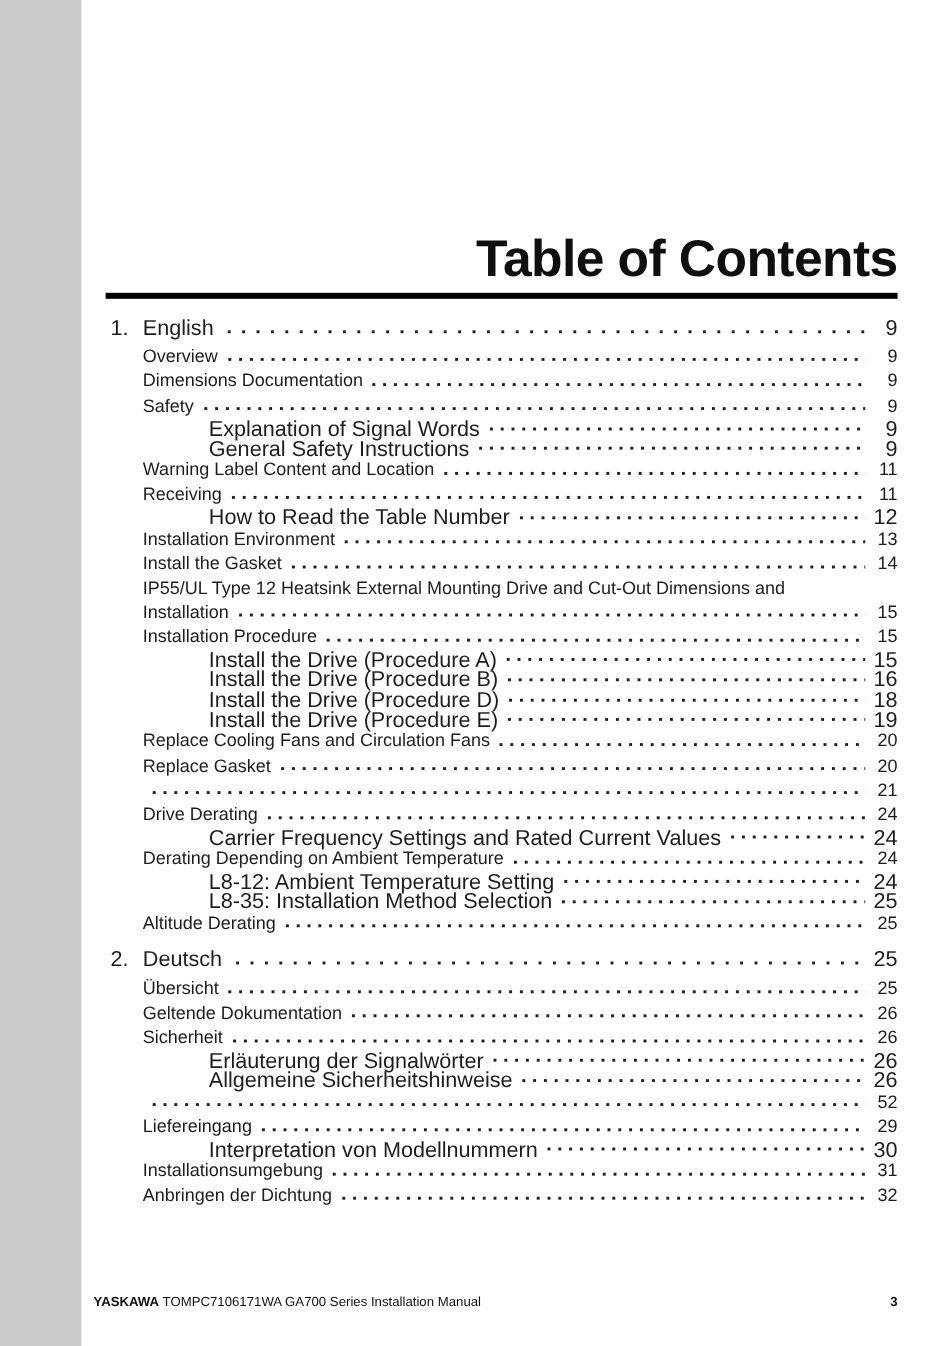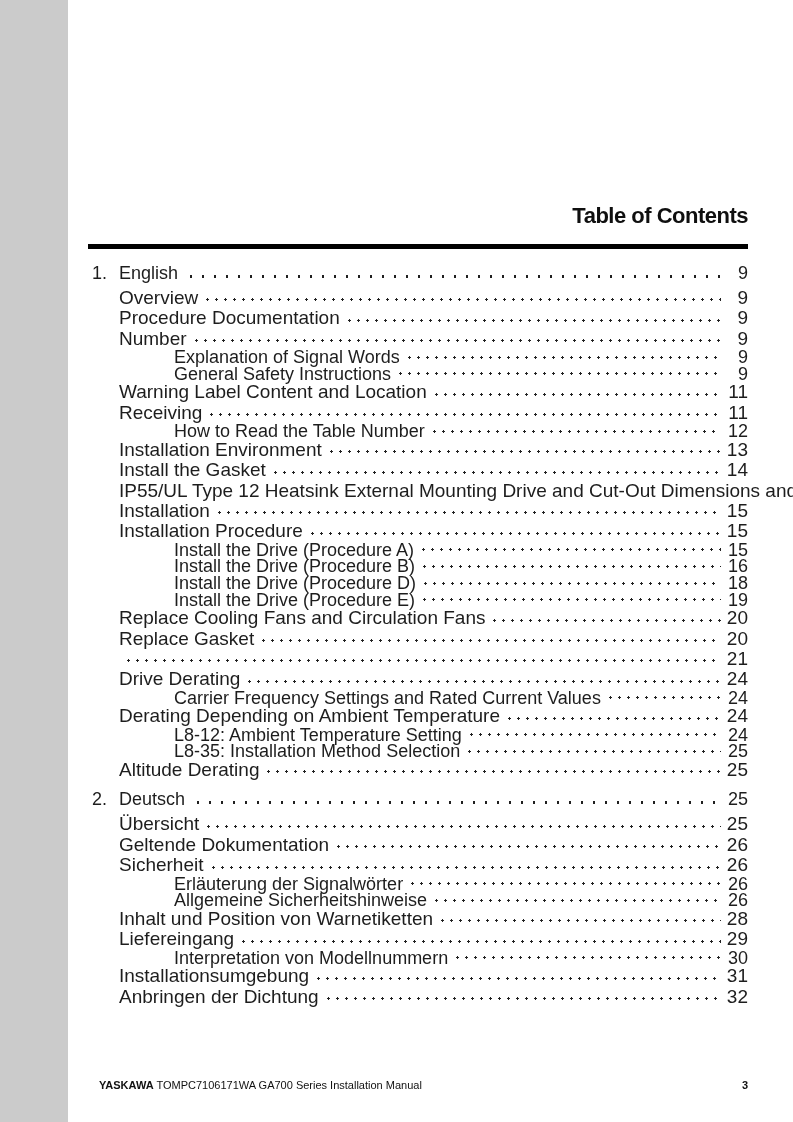--- a/index.html
+++ b/index.html
@@ -5,47 +5,47 @@
   html,body{margin:0;padding:0;}
   body{
     width:793px;height:1122px;position:relative;background:#ffffff;
     font-family:"Liberation Sans", sans-serif;color:#1d1d1d;
     -webkit-font-smoothing:antialiased;overflow:hidden;
   }
   .margin-strip{position:absolute;left:0;top:0;width:68px;height:1122px;background:#cbcbcb;}
   .page{position:absolute;left:68px;top:0;width:725px;height:1122px;background:#ffffff;}
   .content{margin-left:20px;margin-right:45px;}
   .doc-title{
-    padding-top:196px;text-align:right;font-size:22px;font-weight:bold;
+    padding-top:196px;text-align:right;font-size:43px;font-weight:bold;
     line-height:40px;color:#0f0f0f;letter-spacing:-0.5px;white-space:nowrap;
   }
   .rule{margin-top:8px;height:5px;background:#000000;}
   .toc{margin-top:12px;}
   .row{display:flex;align-items:baseline;}
   .row .label{white-space:nowrap;}
   .row .dots{
     flex:1;align-self:stretch;margin:0 3px;
     background-image:radial-gradient(circle,#202020 1.15px,rgba(0,0,0,0) 1.4px);
     background-repeat:repeat-x;
     background-position:2px calc(100% - 4px);
     background-size:9px 9px;
   }
   .row .pg{min-width:24px;text-align:right;white-space:nowrap;}
   .row.l0{font-size:18px;line-height:25px;margin-top:7px;margin-bottom:2px;padding-left:4px;}
   .row.l0 .num{width:27px;flex:0 0 27px;}
   .row.l0 .dots{background-size:12px 9px;background-position:4px calc(100% - 5px);}
-  .row.l1{font-size:19px;line-height:20.4px;padding-left:31px;}
+  .row.l1{font-size:15px;line-height:20.4px;padding-left:31px;}
   .row.l2{font-size:18px;line-height:16.6px;padding-left:86px;}
   .row.no-leader .dots{background:none;}
   .footer{
     position:absolute;top:1078px;left:10px;right:45px;
     display:flex;justify-content:space-between;align-items:baseline;
     font-size:11px;line-height:14px;color:#111111;
   }
-  .footer .brand{font-weight:bold;margin-left:21px;}
+  .footer .brand{font-weight:bold;}
   .footer .page-num{font-weight:bold;}
 </style>
 </head>
 <body>
 
 <div class="margin-strip"></div>
 
 <div class="page">
   <div class="content">
     <div class="doc-title">Table of Contents</div>
@@ -56,26 +56,26 @@
           <span class="label">English</span>
           <span class="dots"></span>
           <span class="pg">9</span>
         </div>
         <div class="row l1">
           <span class="label">Overview</span>
           <span class="dots"></span>
           <span class="pg">9</span>
         </div>
         <div class="row l1">
-          <span class="label">Procedure Documentation</span>
-          <span class="dots"></span>
-          <span class="pg">9</span>
-        </div>
-        <div class="row l1">
-          <span class="label">Number</span>
+          <span class="label">Dimensions Documentation</span>
+          <span class="dots"></span>
+          <span class="pg">9</span>
+        </div>
+        <div class="row l1">
+          <span class="label">Safety</span>
           <span class="dots"></span>
           <span class="pg">9</span>
         </div>
         <div class="row l2">
           <span class="label">Explanation of Signal Words</span>
           <span class="dots"></span>
           <span class="pg">9</span>
         </div>
         <div class="row l2">
           <span class="label">General Safety Instructions</span>
@@ -210,23 +210,22 @@
           <span class="label">Erläuterung der Signalwörter</span>
           <span class="dots"></span>
           <span class="pg">26</span>
         </div>
         <div class="row l2">
           <span class="label">Allgemeine Sicherheitshinweise</span>
           <span class="dots"></span>
           <span class="pg">26</span>
         </div>
         <div class="row l1">
-          <span class="label">Inhalt und Position von Warnetiketten</span>
-          <span class="dots"></span>
-          <span class="pg">28</span>
+          <span class="dots"></span>
+          <span class="pg">52</span>
         </div>
         <div class="row l1">
           <span class="label">Liefereingang</span>
           <span class="dots"></span>
           <span class="pg">29</span>
         </div>
         <div class="row l2">
           <span class="label">Interpretation von Modellnummern</span>
           <span class="dots"></span>
           <span class="pg">30</span>

